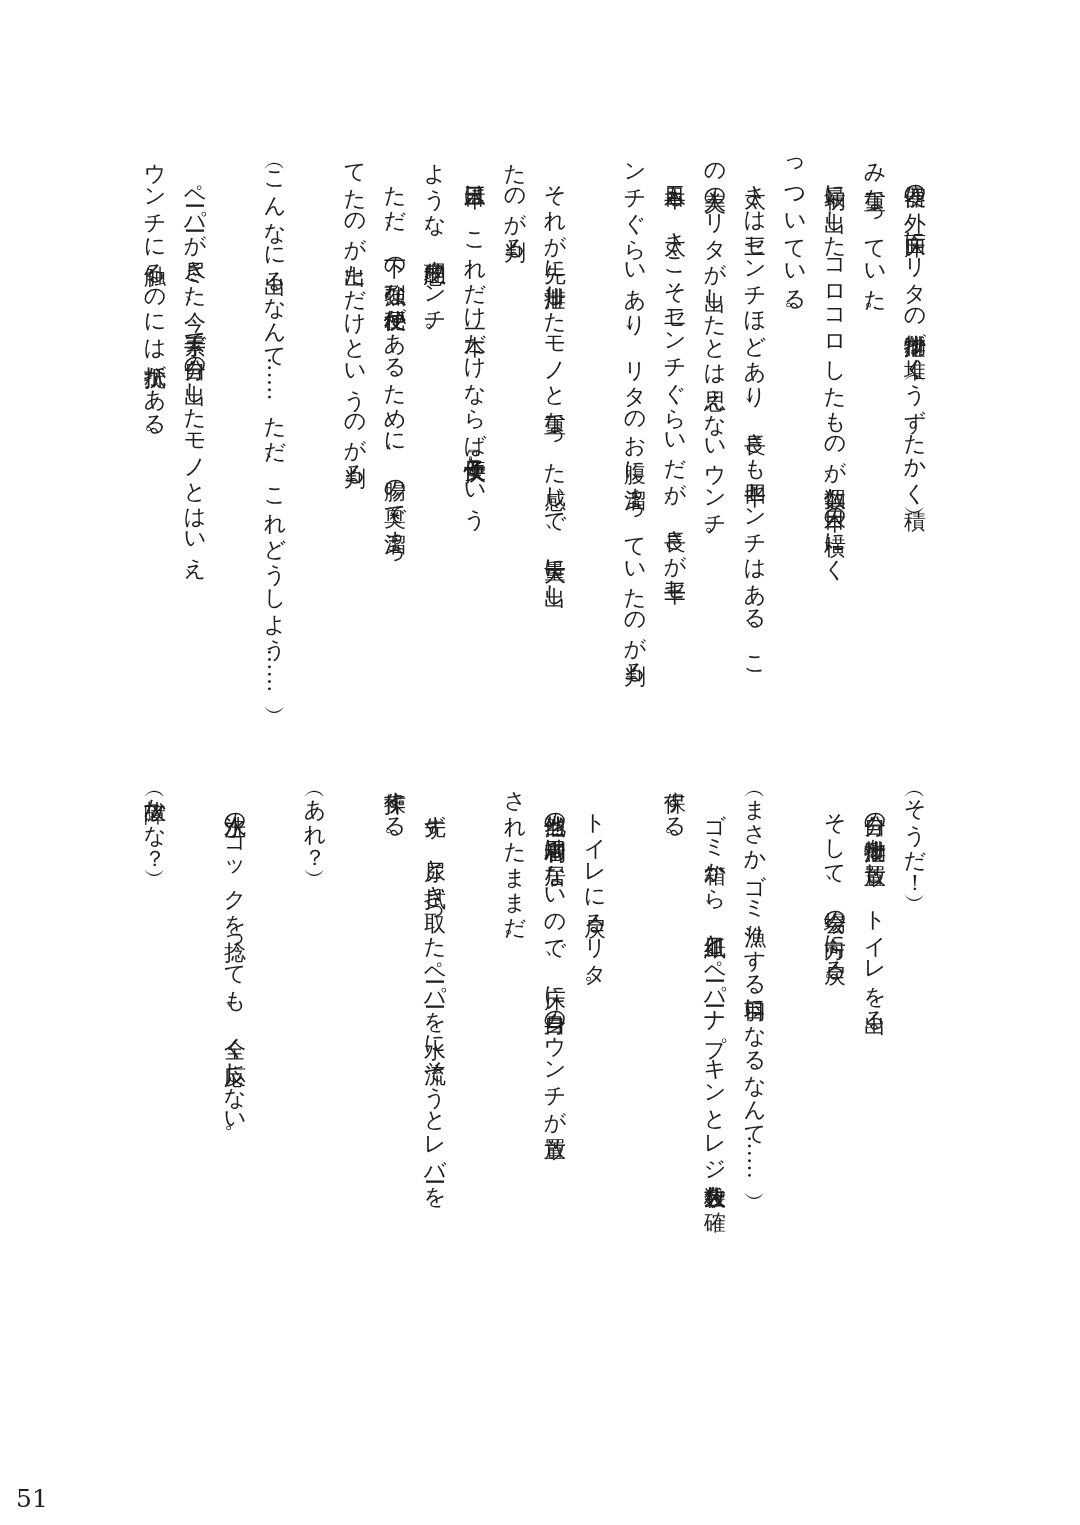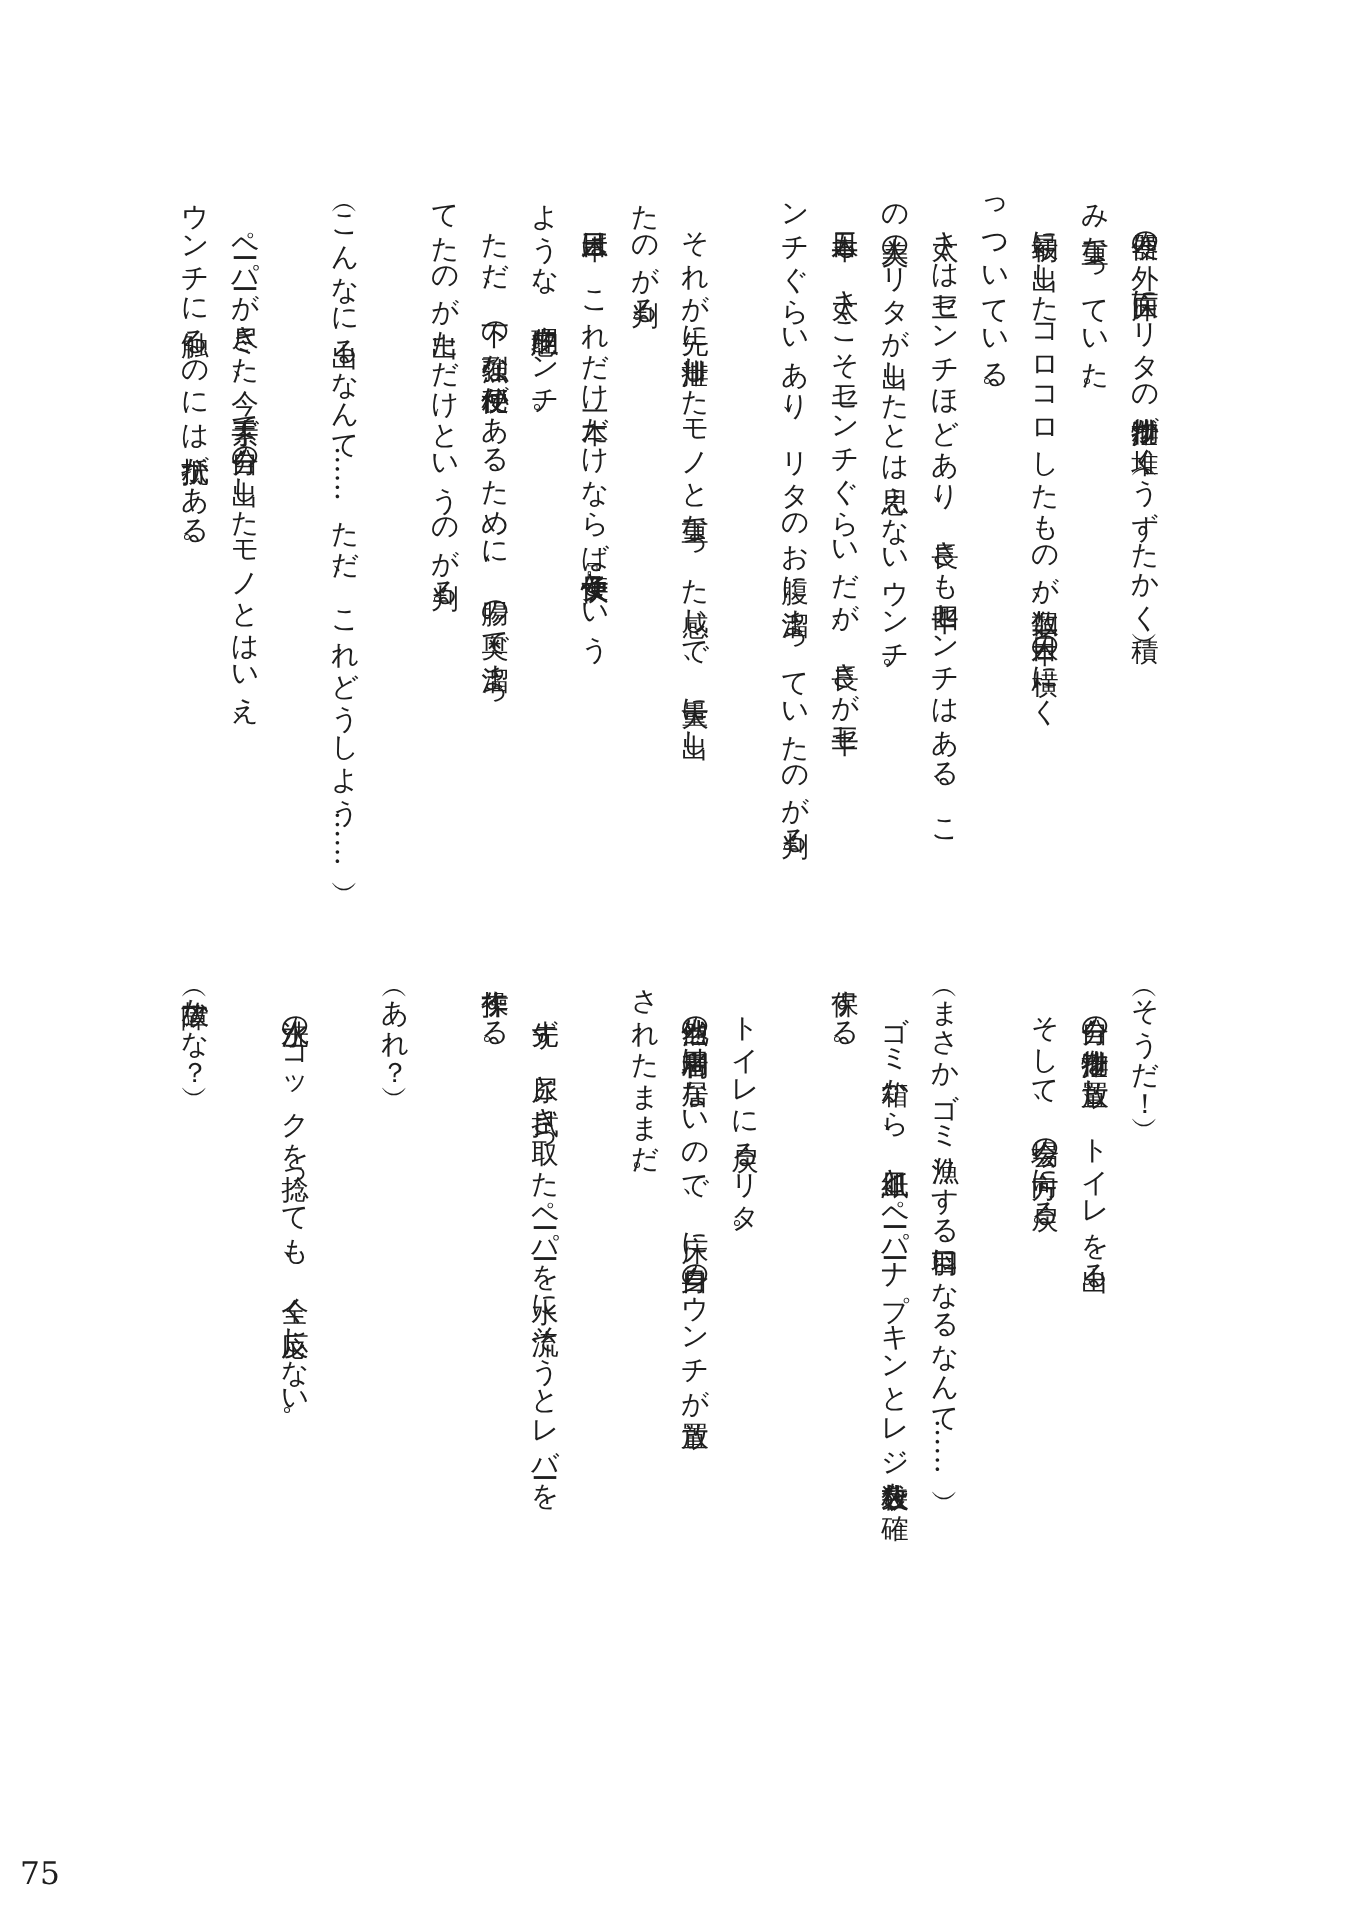--- a/index.html
+++ b/index.html
@@ -93,14 +93,14 @@
       <div class="col col-blank"></div>
       <div class="col col-para">先ず、尿と拭き取ったペーパーを水に流そうとレバーを</div>
       <div class="col col-cont">操作する。</div>
       <div class="col col-blank"></div>
       <div class="col col-paren">（あれ？）</div>
       <div class="col col-blank"></div>
       <div class="col col-para">水洗のコックを捻っても、全く反応しない。</div>
       <div class="col col-blank"></div>
       <div class="col col-paren">（故障かな？）</div>
     </div>
-  <div class="page-number">75</div>
+  <div class="page-number">51</div>
 </div>
 
 </body></html>

